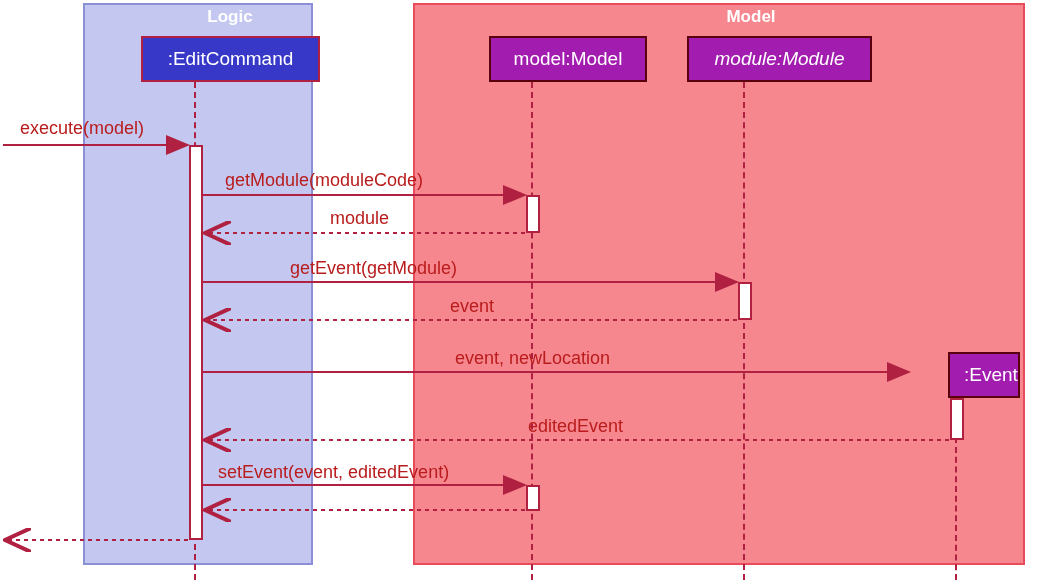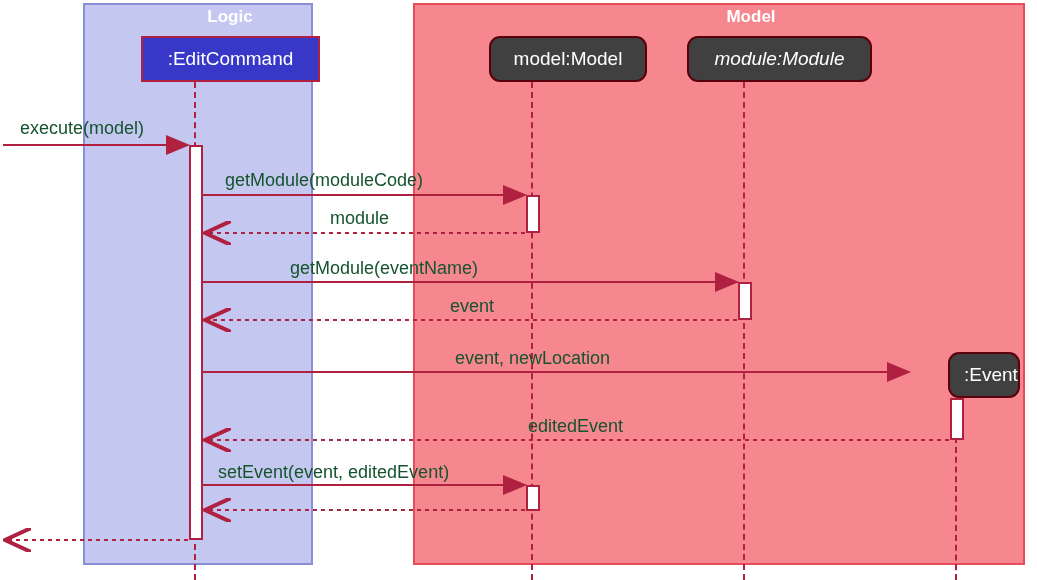--- a/index.html
+++ b/index.html
@@ -43,39 +43,38 @@
     text-align: center;
     box-sizing: border-box;
     border: 2px solid;
     margin-left: 36px;
   }
   .head-blue {
     background: #3838c8;
     border-color: #b02040;
   }
   .head-dark {
-    background: #404040;
+    background: #a21caf;
     border-color: #5a000c;
-    border-radius: 11px;
   }
   .lifeline {
     position: absolute;
     width: 0;
     border-left: 2px dashed #b02040;
   }
   .activation {
     position: absolute;
     background: #ffffff;
     border: 2px solid #b02040;
     box-sizing: border-box;
   }
   .msg {
     position: absolute;
     font-size: 18px;
-    color: #14532d;
+    color: #b91c1c;
     white-space: nowrap;
   }
   svg.arrows {
     position: absolute;
     top: 0;
     left: 0;
     width: 1037px;
     height: 580px;
     pointer-events: none;
   }
@@ -111,21 +110,21 @@
 
 <div class="activation" style="left:189px; top:145px; width:14px; height:395px;"></div>
 <div class="activation" style="left:526px; top:195px; width:14px; height:38px;"></div>
 <div class="activation" style="left:738px; top:282px; width:14px; height:38px;"></div>
 <div class="activation" style="left:950px; top:398px; width:14px; height:42px;"></div>
 <div class="activation" style="left:526px; top:485px; width:14px; height:26px;"></div>
 
 <div class="msg" style="left:20px;  top:118px;">execute(model)</div>
 <div class="msg" style="left:225px; top:170px;">getModule(moduleCode)</div>
 <div class="msg" style="left:330px; top:208px;">module</div>
-<div class="msg" style="left:290px; top:258px;">getModule(eventName)</div>
+<div class="msg" style="left:290px; top:258px;">getEvent(getModule)</div>
 <div class="msg" style="left:450px; top:296px;">event</div>
 <div class="msg" style="left:455px; top:348px;">event, newLocation</div>
 <div class="msg" style="left:528px; top:416px;">editedEvent</div>
 <div class="msg" style="left:218px; top:462px;">setEvent(event, editedEvent)</div>
 
 <svg class="arrows">
   <defs>
     <marker id="solidArrow" markerWidth="12" markerHeight="10" refX="11" refY="5" orient="auto">
       <path d="M0,0 L12,5 L0,10 Z" fill="#b02040"></path>
     </marker>

